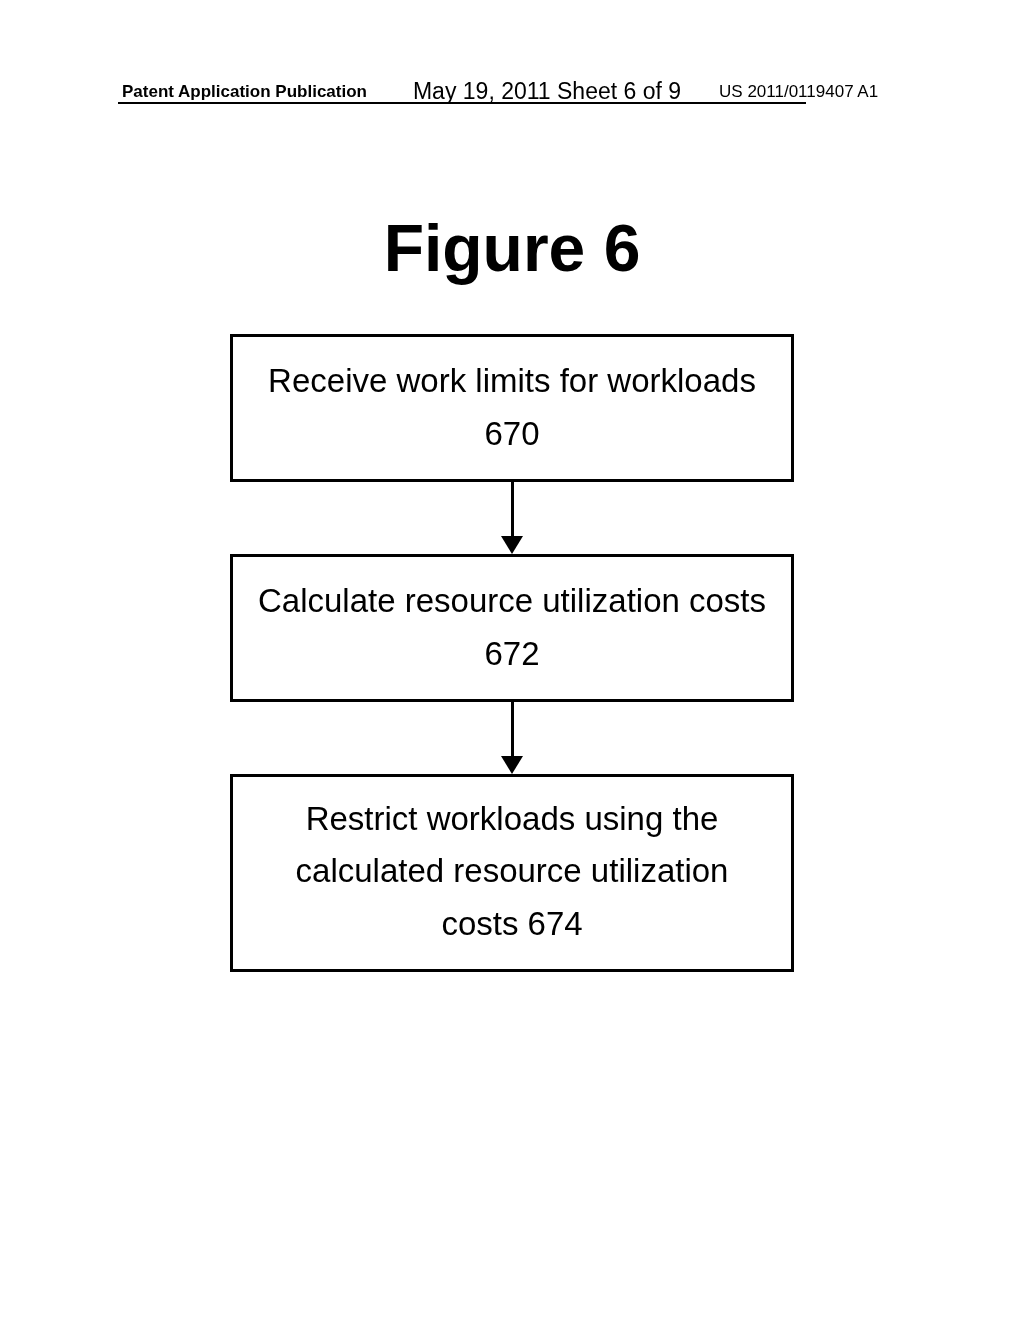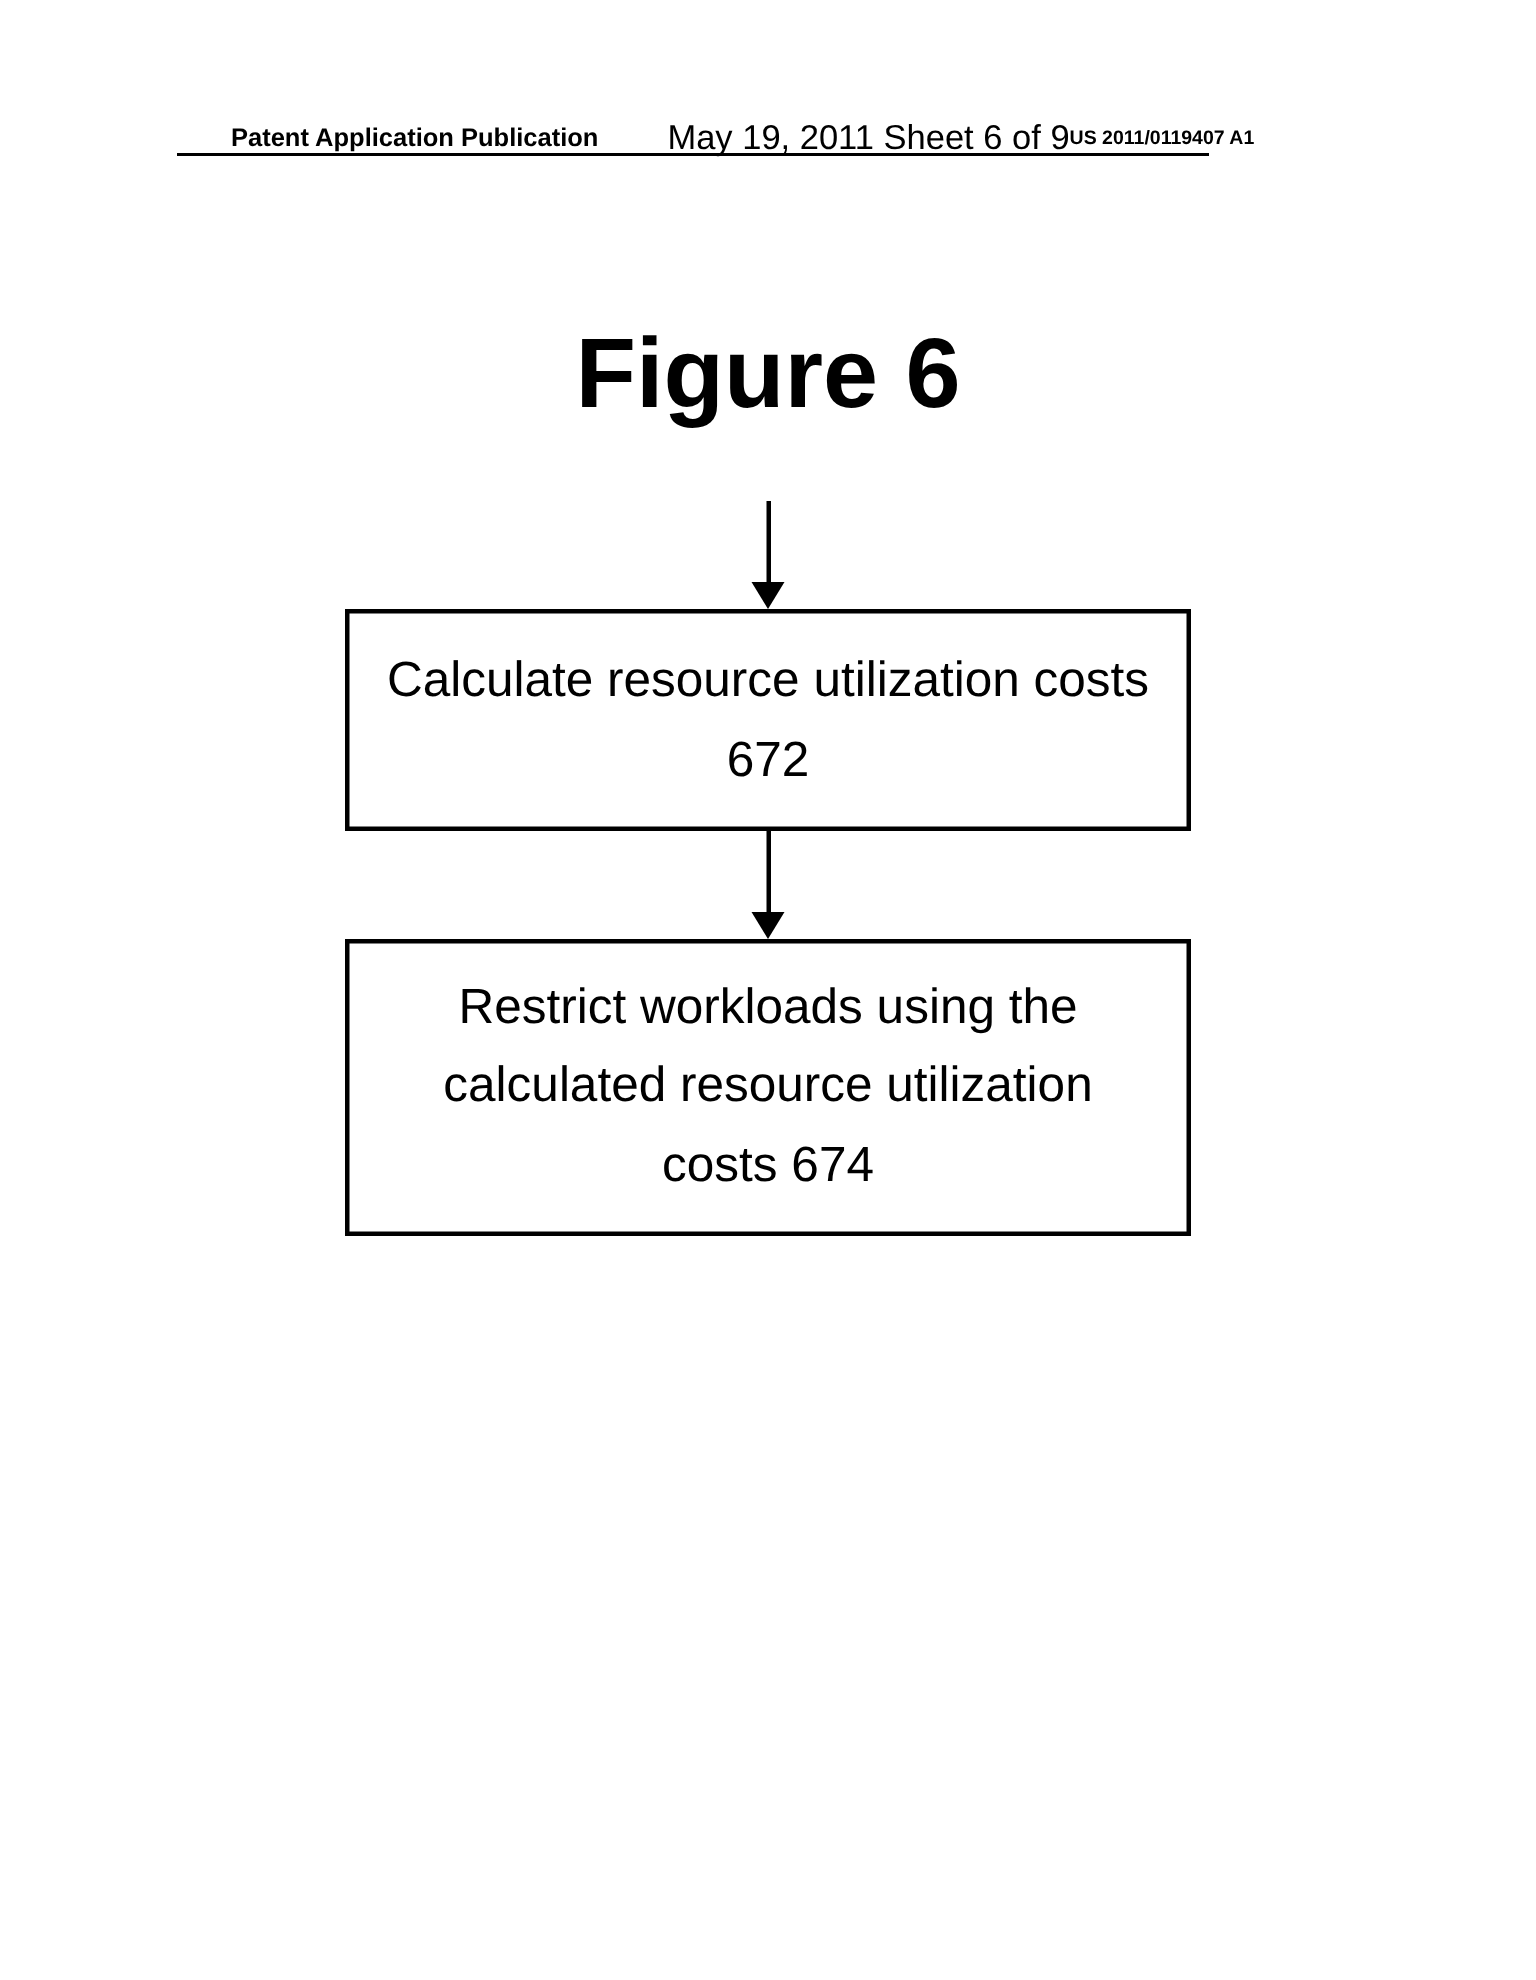--- a/index.html
+++ b/index.html
@@ -14,34 +14,33 @@
       font-family: Arial, Helvetica, sans-serif;
       position: relative;
     }
     .header {
       position: absolute;
       top: 78px;
       left: 0;
       right: 0;
       display: flex;
       align-items: center;
-      padding-left: 32px;
     }
     .header-left {
       font-weight: bold;
       font-size: 17px;
       margin-left: 122px;
     }
     .header-center {
       font-size: 23px;
       margin-left: 46px;
     }
     .header-right {
-      font-size: 13px;
-      font-weight: bold;
+      font-size: 17px;
+      margin-left: 38px;
     }
     .header-line {
       position: absolute;
       top: 102px;
       left: 118px;
       width: 688px;
       height: 2px;
       background: #000;
     }
     .figure-title {
@@ -111,20 +110,23 @@
 <div class="header">
   <span class="header-left">Patent Application Publication</span>
   <span class="header-center">May 19, 2011  Sheet 6 of 9</span>
   <span class="header-right">US 2011/0119407 A1</span>
 </div>
 <div class="header-line"></div>
 
 <div class="figure-title">Figure 6</div>
 
 <div class="flowchart">
+  <div class="box box-1">
+    <span>Receive work limits for workloads 670</span>
+  </div>
   <div class="arrow-container">
     <div class="arrow-line"></div>
     <div class="arrow-head"></div>
   </div>
   <div class="box box-2">
     <span>Calculate resource utilization costs 672</span>
   </div>
   <div class="arrow-container">
     <div class="arrow-line"></div>
     <div class="arrow-head"></div>

